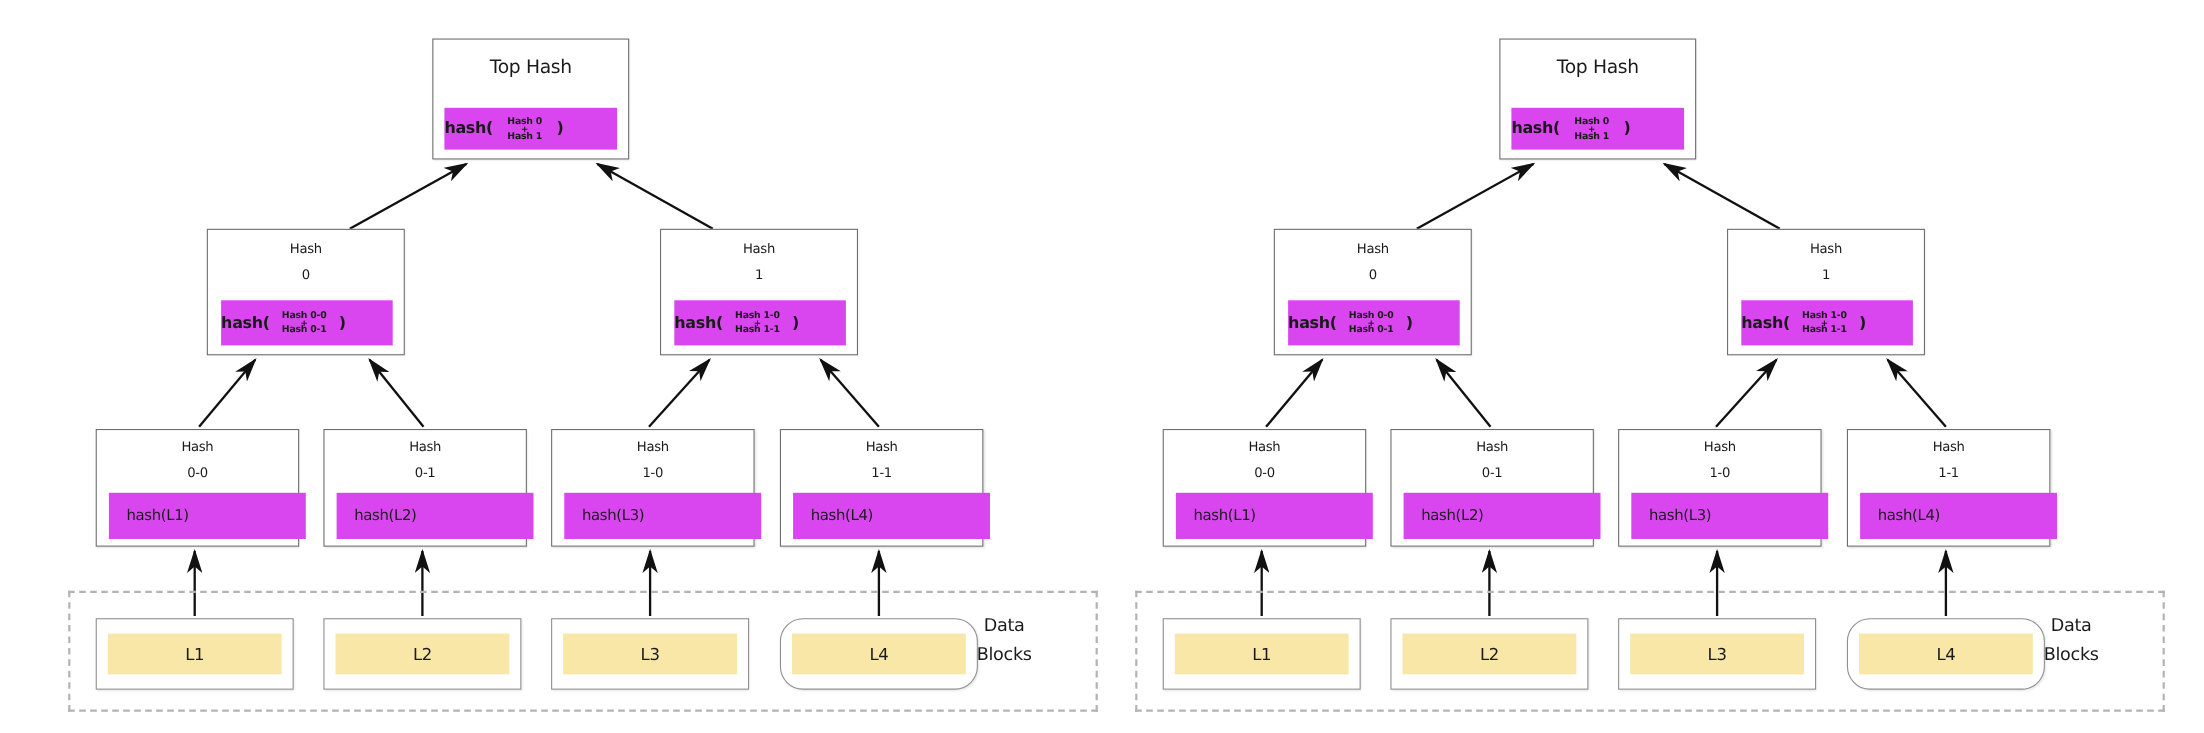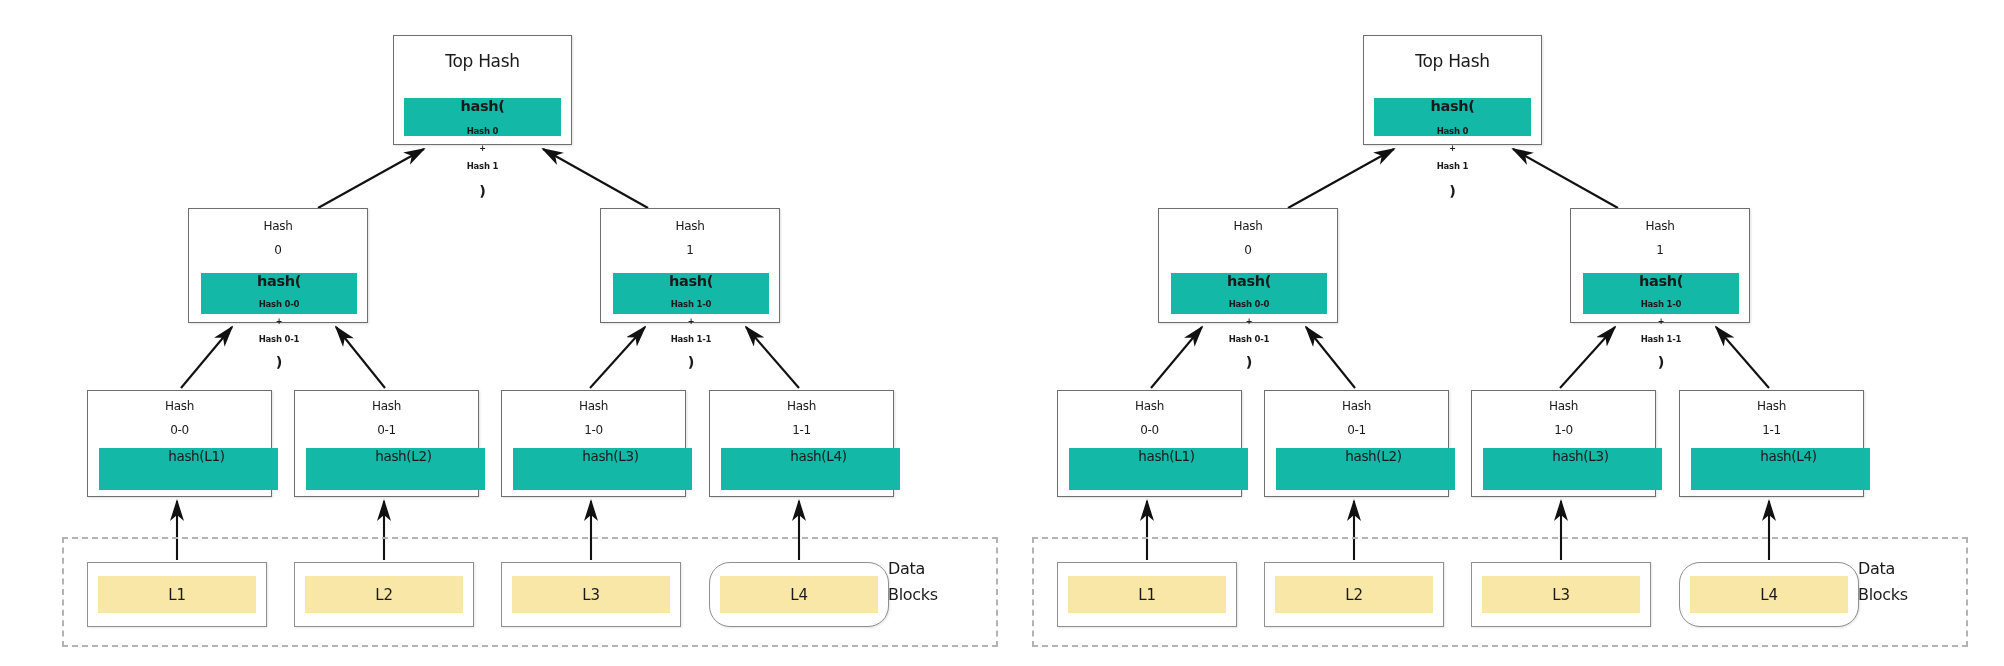--- a/index.html
+++ b/index.html
@@ -20,38 +20,38 @@
   .in-1{left:600px;}
   .leaf-node{top:390px;width:185px;height:107px;}
   .lf-0{left:87px;}.lf-1{left:294px;}.lf-2{left:501px;}.lf-3{left:709px;}
 
   .node-title{width:100%;text-align:center;font-size:17px;letter-spacing:-0.3px;}
   .top-node .node-title{margin-top:15px;}
   .t1,.t2{width:100%;text-align:center;font-size:12px;line-height:24px;letter-spacing:-0.3px;}
   .internal-node .t1{margin-top:5px;}
   .leaf-node .t1{margin-top:3px;}
 
-  .hash-bar{position:absolute;background:#14b8a6;display:flex;align-items:center;justify-content:flex-start;flex-direction:column;}
+  .hash-bar{position:absolute;background:#d946ef;display:flex;align-items:center;justify-content:flex-start;}
   .top-node .hash-bar{left:10px;top:62px;width:157px;height:38px;gap:13px;}
   .internal-node .hash-bar{left:12px;top:64px;width:156px;height:41px;gap:11px;}
   .hash-open{font-size:14.5px;font-weight:600;letter-spacing:-0.3px;}
   .hash-close{font-size:14.5px;font-weight:600;}
-  .operands{display:flex;flex-direction:column;align-items:center;gap:11px;}
+  .operands{display:flex;flex-direction:column;align-items:center;}
   .op1,.op2{font-size:8.5px;line-height:8px;font-weight:600;letter-spacing:-0.2px;white-space:nowrap;}
   .plus{font-size:8px;line-height:5px;font-weight:600;}
   .leaf-bar{left:11px;top:57px;width:163px;height:42px;font-size:13.5px;letter-spacing:-0.3px;padding-left:16px;}
 
   .data-region{position:absolute;left:62px;top:537px;width:936px;height:110px;
                border:2px dashed #b3b3b3;box-sizing:border-box;}
   .datablock{position:absolute;top:562px;width:180px;height:65px;background:#ffffff;
              border:1px solid #8f8f8f;box-sizing:border-box;box-shadow:1px 1px 2px rgba(0,0,0,0.10);}
   .db-0{left:87px;}.db-1{left:294px;}.db-2{left:501px;}.db-3{left:709px;border-radius:21px;}
   .db-inner{position:absolute;left:10px;right:10px;top:13px;bottom:13px;background:#f8e7a7;
             display:flex;align-items:center;justify-content:center;font-size:15px;letter-spacing:-0.3px;}
-  .data-label{position:absolute;left:888px;top:556px;font-size:16px;line-height:26px;letter-spacing:-0.3px;}
+  .data-label{position:absolute;left:888px;top:556px;font-size:16px;line-height:26px;letter-spacing:-0.3px;text-align:center;}
 
   line{stroke:#111111;stroke-width:2.1px;}
 </style>
 </head>
 <body>
 
 <div class="canvas">
   <div class="tree">
 
     <svg class="arrows" width="1002" height="666" viewBox="0 0 1002 666">

